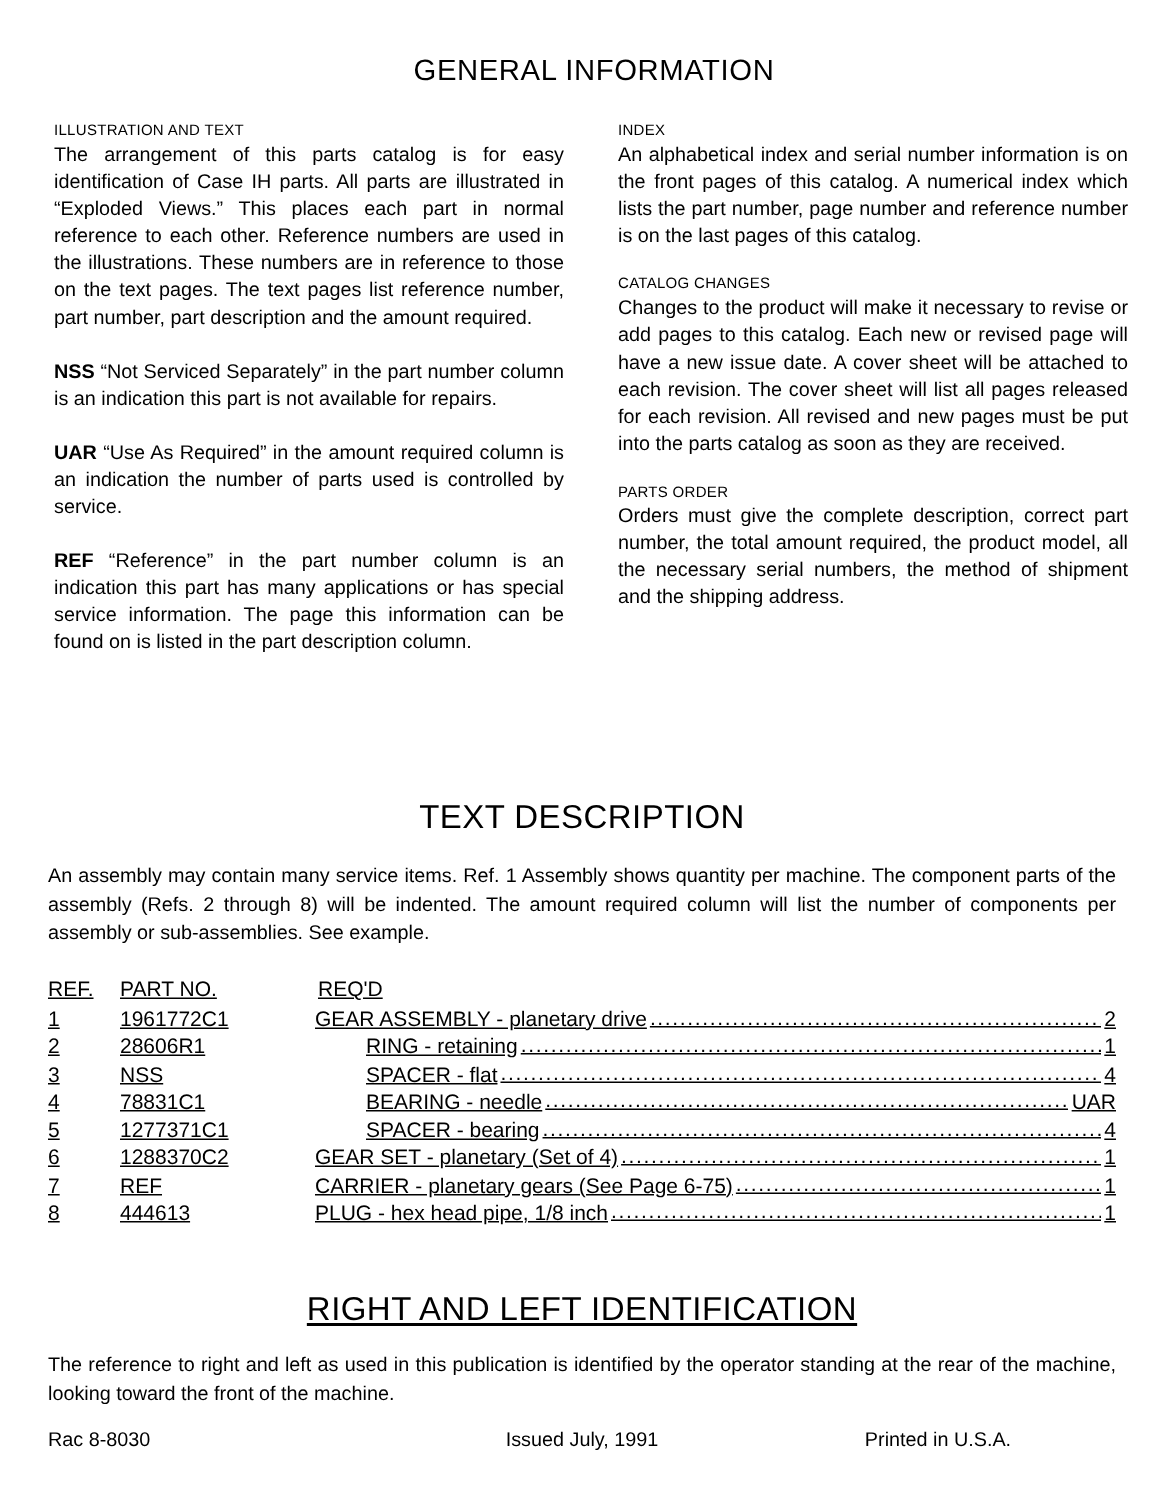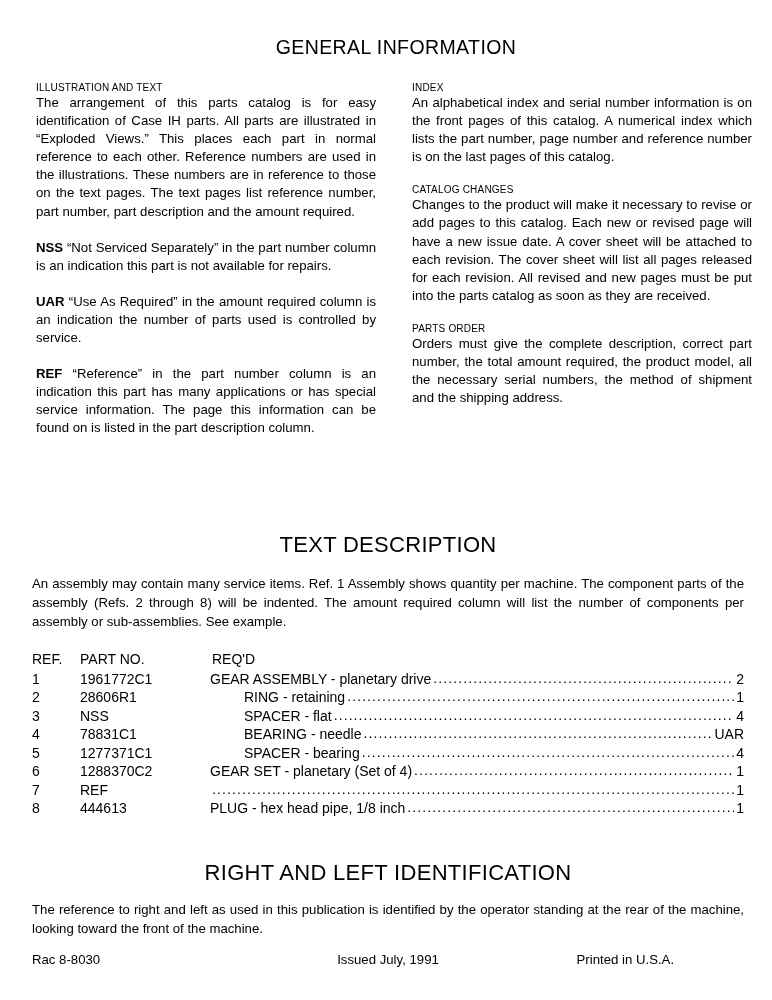--- a/index.html
+++ b/index.html
@@ -87,20 +87,21 @@
     text-align: justify;
   }
 
   
   .parts {
     position: absolute;
     top: 650px;
     left: 32px;
     right: 28px;
     font-size: 14px;
+    text-decoration: underline;
   }
   .prow {
     display: flex;
     align-items: baseline;
     line-height: 18.5px;
     white-space: nowrap;
   }
   .prow.header { margin-bottom: 1px; }
   .c-ref   { width: 48px; flex: 0 0 48px; }
   .c-part  { width: 130px; flex: 0 0 130px; }
@@ -125,21 +126,21 @@
     content: "........................................................................................................................................................";
   }
 
   
   .rl {
     position: absolute;
     top: 860px;
     left: 32px;
     right: 28px;
   }
-  .rl .section-title { margin-bottom: 14px; }
+  .rl .section-title { margin-bottom: 14px; text-decoration: underline; }
   .rl p {
     margin: 0;
     font-size: 13.2px;
     line-height: 19px;
     text-align: justify;
   }
 
   
   .footer {
     position: absolute;
@@ -266,20 +267,21 @@
           <div class="c-desc">
             <span class="desc-text">GEAR SET - planetary (Set of 4)</span>
             <span class="leader"></span>
           </div>
           <div class="c-reqd">1</div>
         </div>
         <div class="prow">
           <div class="c-ref">7</div>
           <div class="c-part">REF</div>
           <div class="c-desc">
+            <span class="desc-text">CARRIER - planetary gears (See Page 6-75)</span>
             <span class="leader"></span>
           </div>
           <div class="c-reqd">1</div>
         </div>
         <div class="prow">
           <div class="c-ref">8</div>
           <div class="c-part">444613</div>
           <div class="c-desc">
             <span class="desc-text">PLUG - hex head pipe, 1/8 inch</span>
             <span class="leader"></span>

